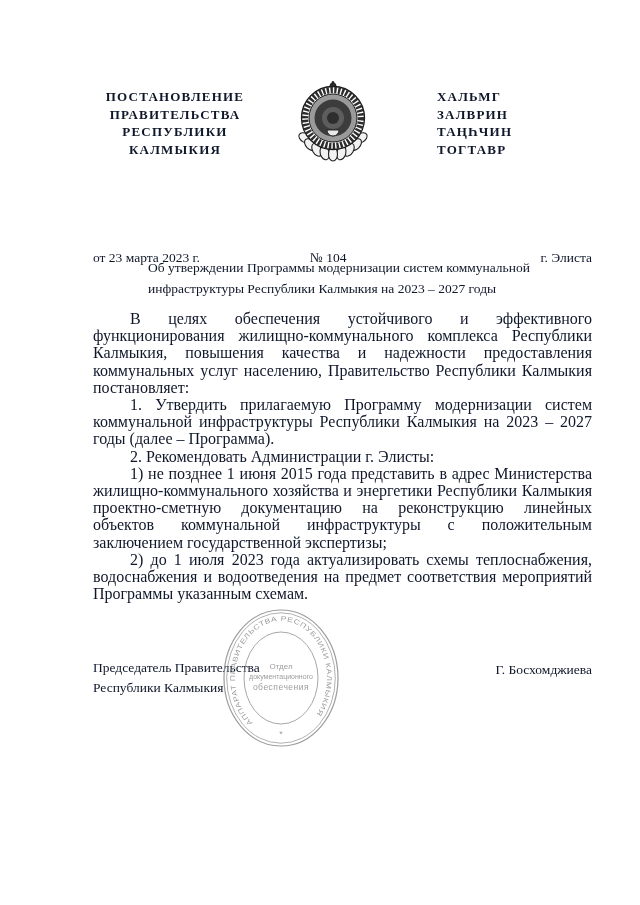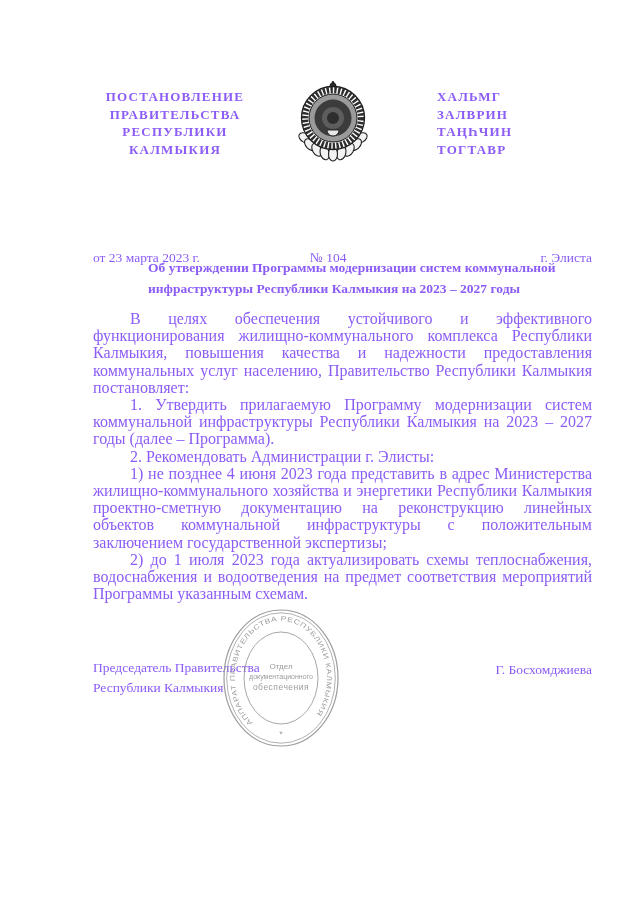--- a/index.html
+++ b/index.html
@@ -1,35 +1,35 @@
 <!DOCTYPE html>
 <html><head>
 <meta charset="utf-8">
 <style>
   html,body{margin:0;padding:0;background:#ffffff;}
   .page{
     position:relative;width:640px;height:905px;background:#ffffff;overflow:hidden;
-    font-family:"Liberation Serif", serif;color:#8b5cf6;
+    font-family:"Liberation Serif", serif;color:#0f172a;
   }
   .header-left{
     position:absolute;left:83px;top:88px;width:184px;text-align:center;
     font-weight:bold;font-size:13px;line-height:17.5px;letter-spacing:1.2px;
   }
   .header-right{
     position:absolute;left:437px;top:88px;width:136px;text-align:left;
     font-weight:bold;font-size:13px;line-height:17.5px;letter-spacing:1.2px;
   }
   .emblem{position:absolute;left:297px;top:80px;}
   .meta-row{position:absolute;left:93px;top:212px;width:499px;height:20px;font-size:13.5px;margin-top:38px;}
   .meta-date{position:absolute;left:0;top:0;}
   .meta-number{position:absolute;left:217px;top:0;}
   .meta-place{position:absolute;right:0;top:0;}
   .doc-title{
     position:absolute;left:148px;top:257px;width:440px;
-    font-size:13.5px;line-height:21px;font-weight:bold;
+    font-size:13.5px;line-height:21px;
   }
   .doc-body{position:absolute;left:93px;top:310px;width:499px;font-size:16px;line-height:17.2px;}
   .doc-body p{margin:0;text-indent:37px;text-align:justify;}
   .signature{position:absolute;left:93px;top:658px;font-size:13.5px;line-height:20px;}
   .sign-name{position:absolute;right:48px;top:662px;font-size:13.5px;}
   .stamp{position:absolute;left:220px;top:606px;opacity:0.88;}
   .stamp text{font-family:"Liberation Sans", sans-serif;}
 </style>
 </head>
 <body>
@@ -84,21 +84,21 @@
 
   <div class="doc-title">
     <div>Об утверждении Программы модернизации систем коммунальной</div>
     <div>инфраструктуры Республики Калмыкия на 2023 – 2027 годы</div>
   </div>
 
   <div class="doc-body">
     <p>В целях обеспечения устойчивого и эффективного функционирования жилищно-коммунального комплекса Республики Калмыкия, повышения качества и надежности предоставления коммунальных услуг населению, Правительство Республики Калмыкия постановляет:</p>
     <p>1. Утвердить прилагаемую Программу модернизации систем коммунальной инфраструктуры Республики Калмыкия на 2023 – 2027 годы (далее – Программа).</p>
     <p>2. Рекомендовать Администрации г. Элисты:</p>
-    <p>1) не позднее 4 июня 2023 года представить в адрес Министерства жилищно-коммунального хозяйства и энергетики Республики Калмыкия проектно-сметную документацию на реконструкцию линейных объектов коммунальной инфраструктуры с положительным заключением государственной экспертизы;</p>
+    <p>1) не позднее 1 июня 2015 года представить в адрес Министерства жилищно-коммунального хозяйства и энергетики Республики Калмыкия проектно-сметную документацию на реконструкцию линейных объектов коммунальной инфраструктуры с положительным заключением государственной экспертизы;</p>
     <p>2) до 1 июля 2023 года актуализировать схемы теплоснабжения, водоснабжения и водоотведения на предмет соответствия мероприятий Программы указанным схемам.</p>
   </div>
 
   <div class="signature">
     <div>Председатель Правительства</div>
     <div>Республики Калмыкия</div>
   </div>
   <div class="sign-name">Г. Босхомджиева</div>
 
   <svg class="stamp" width="122" height="144" viewBox="-61 -72 122 144">

